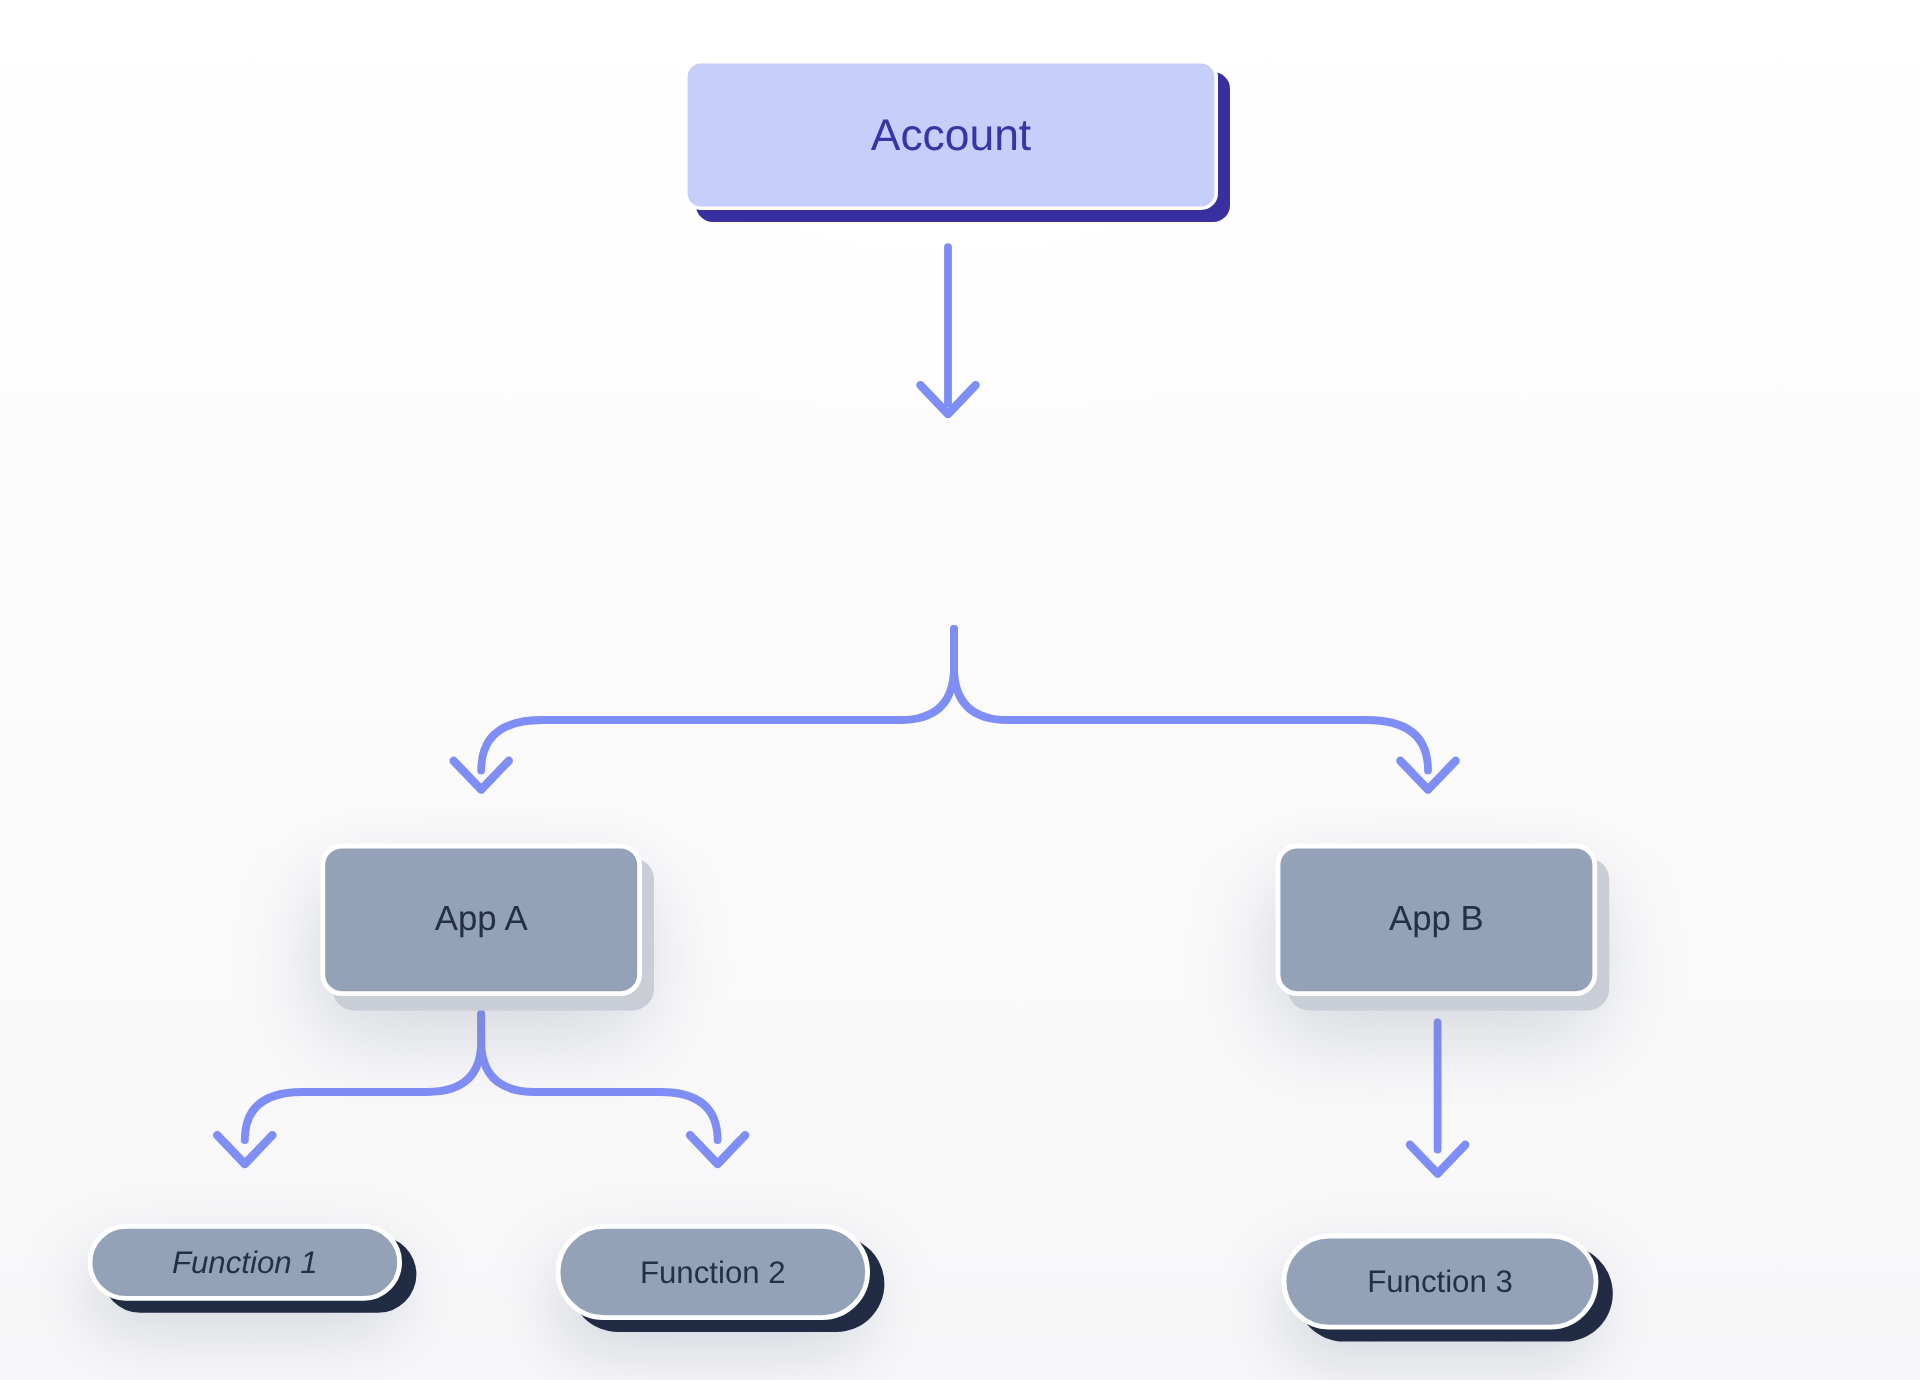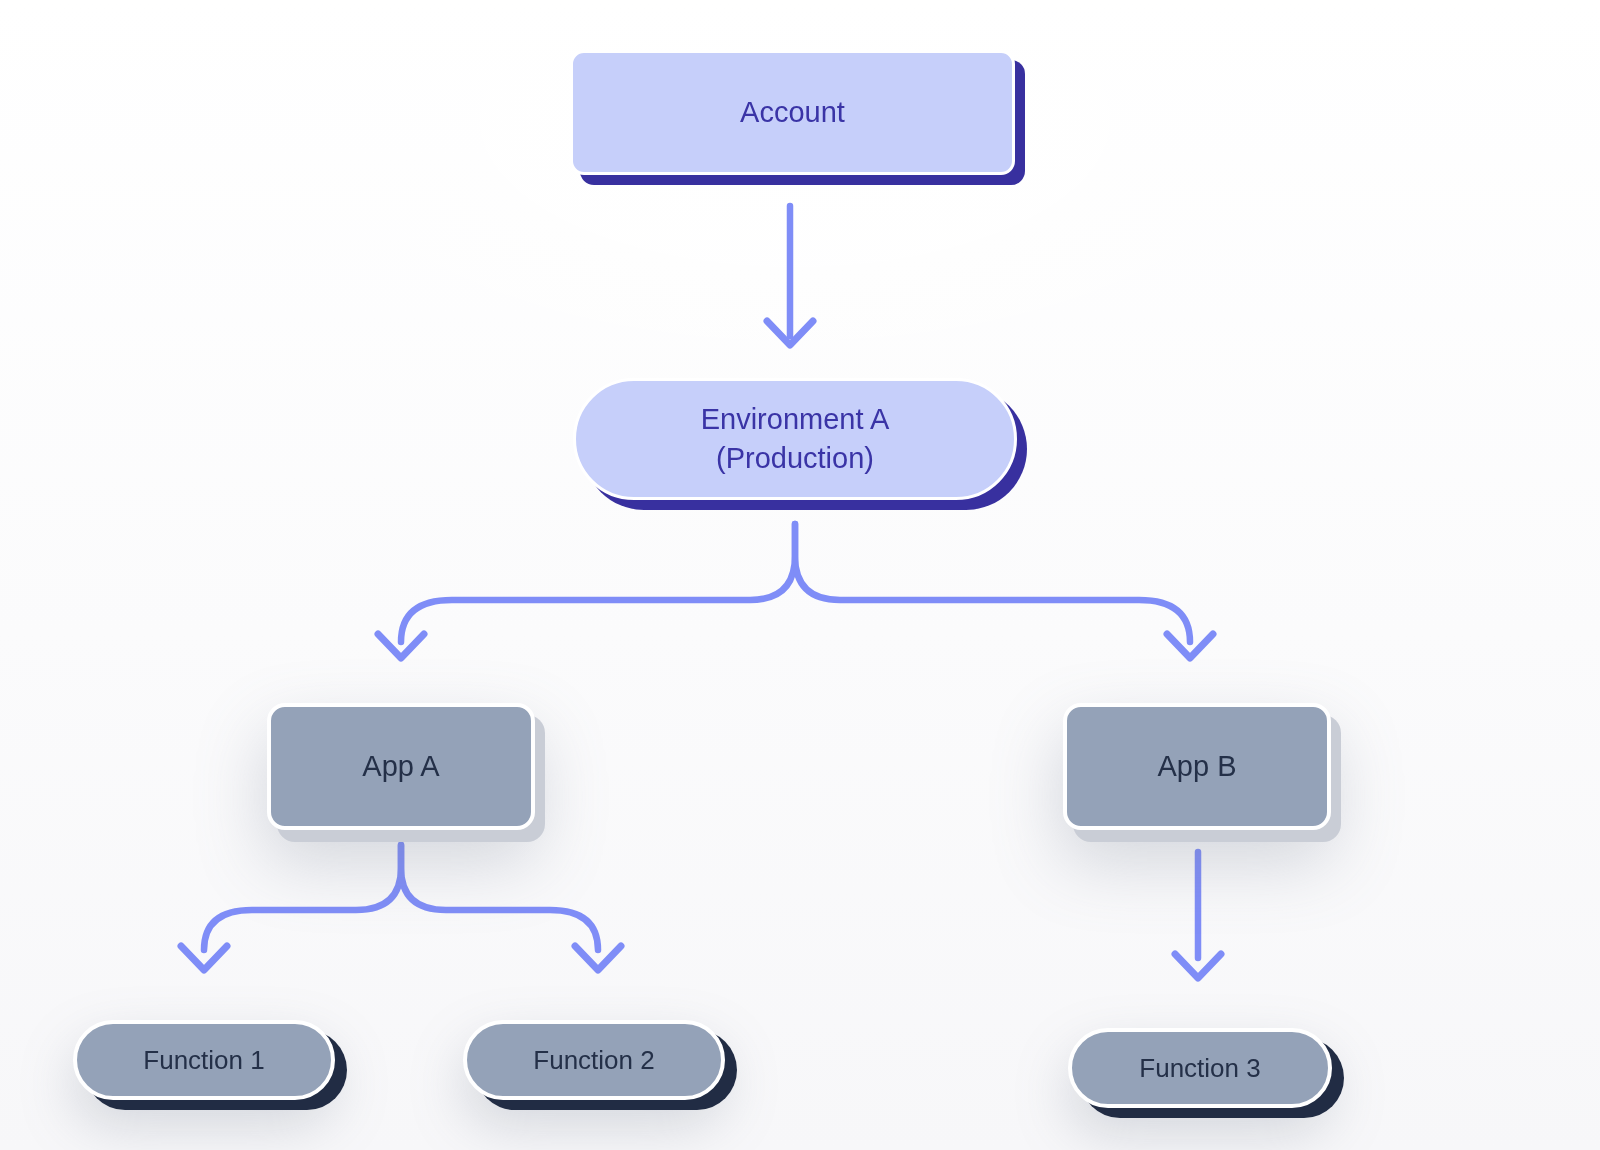--- a/index.html
+++ b/index.html
@@ -30,40 +30,40 @@
     flex-direction:column;
     text-align:center;
     box-sizing:border-box;
     border:3px solid #ffffff;
   }
   .node .label{display:block;}
   .indigo{
     background:var(--node-indigo-fill);
     color:var(--node-indigo-text);
     box-shadow:10px 10px 0 0 var(--node-indigo-shadow);
-    font-size:29px;font-weight:500;
+    font-size:37px;font-weight:500;
   }
   .slate{
     background:var(--node-slate-fill);
     color:var(--node-slate-text);
     border-width:4px;
     font-size:29px;font-weight:500;
   }
   .app{
     box-shadow:10px 12px 0 0 var(--app-shadow), 0 30px 70px rgba(115,125,145,0.30);
   }
   .fn{
     font-size:26px;
     box-shadow:12px 10px 0 0 var(--function-shadow), 0 24px 55px rgba(115,125,145,0.28);
   }
   #node-account{left:570px;top:50px;width:445px;height:125px;border-radius:14px;}
   #node-environment-a{left:573px;top:378px;width:444px;height:122px;border-radius:61px;line-height:1.35;}
   #node-app-a{left:267px;top:703px;width:268px;height:127px;border-radius:18px;}
   #node-app-b{left:1063px;top:703px;width:268px;height:127px;border-radius:18px;}
-  #node-function-1{left:73px;top:1020px;width:262px;height:80px;border-radius:40px;}
+  #node-function-1{left:73px;top:1020px;width:262px;height:64px;border-radius:40px;font-style:italic;}
   #node-function-2{left:463px;top:1020px;width:262px;height:80px;border-radius:40px;}
   #node-function-3{left:1068px;top:1028px;width:264px;height:80px;border-radius:40px;}
   svg.edges{position:absolute;left:0;top:0;width:1600px;height:1150px;pointer-events:none;}
   .edge{stroke:var(--arrow);stroke-width:6.5;fill:none;stroke-linecap:round;stroke-linejoin:round;}
   .edge-head{stroke:var(--arrow);stroke-width:7;fill:none;stroke-linecap:round;stroke-linejoin:round;}
 </style>
 </head>
 <body>
 
 <div class="canvas">
@@ -98,24 +98,20 @@
     <g>
       <path class="edge" d="M 1198 852 L 1198 958"></path>
       <path class="edge-head" d="M 1175 954 L 1198 978 L 1221 954"></path>
     </g>
   </svg>
 
   <div class="node indigo" id="node-account">
     <span class="label">Account</span>
   </div>
 
-  <div class="node indigo" id="node-environment-a">
-    <span class="label">Environment A</span>
-    <span class="label">(Production)</span>
-  </div>
 
   <div class="node slate app" id="node-app-a">
     <span class="label">App A</span>
   </div>
 
   <div class="node slate app" id="node-app-b">
     <span class="label">App B</span>
   </div>
 
   <div class="node slate fn" id="node-function-1">

